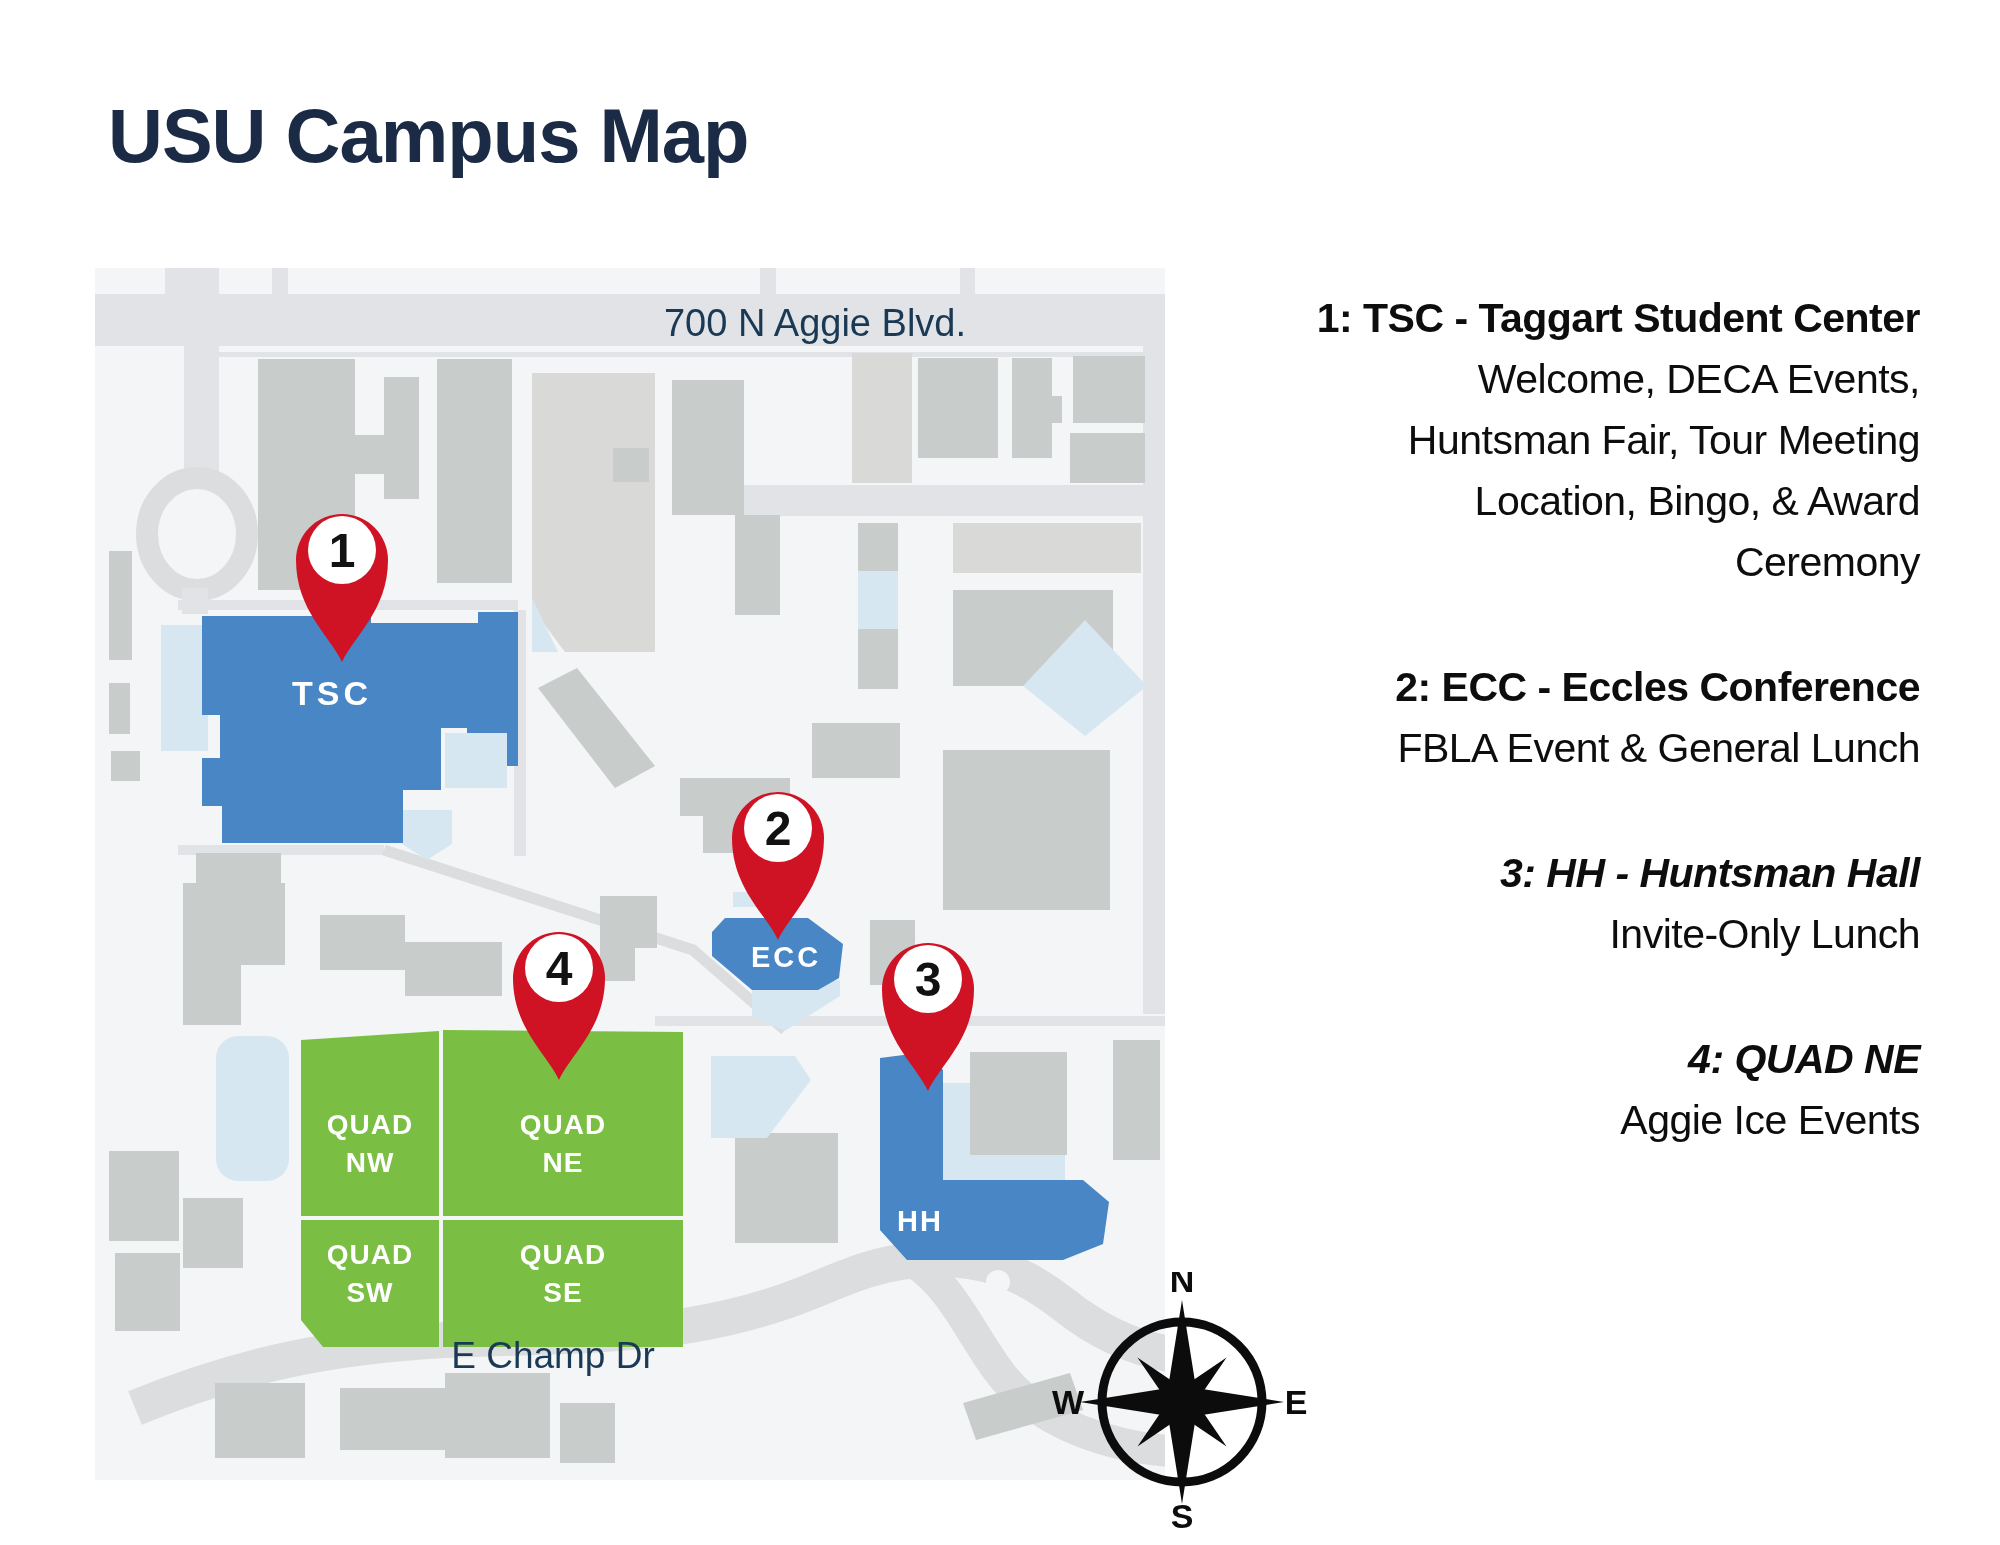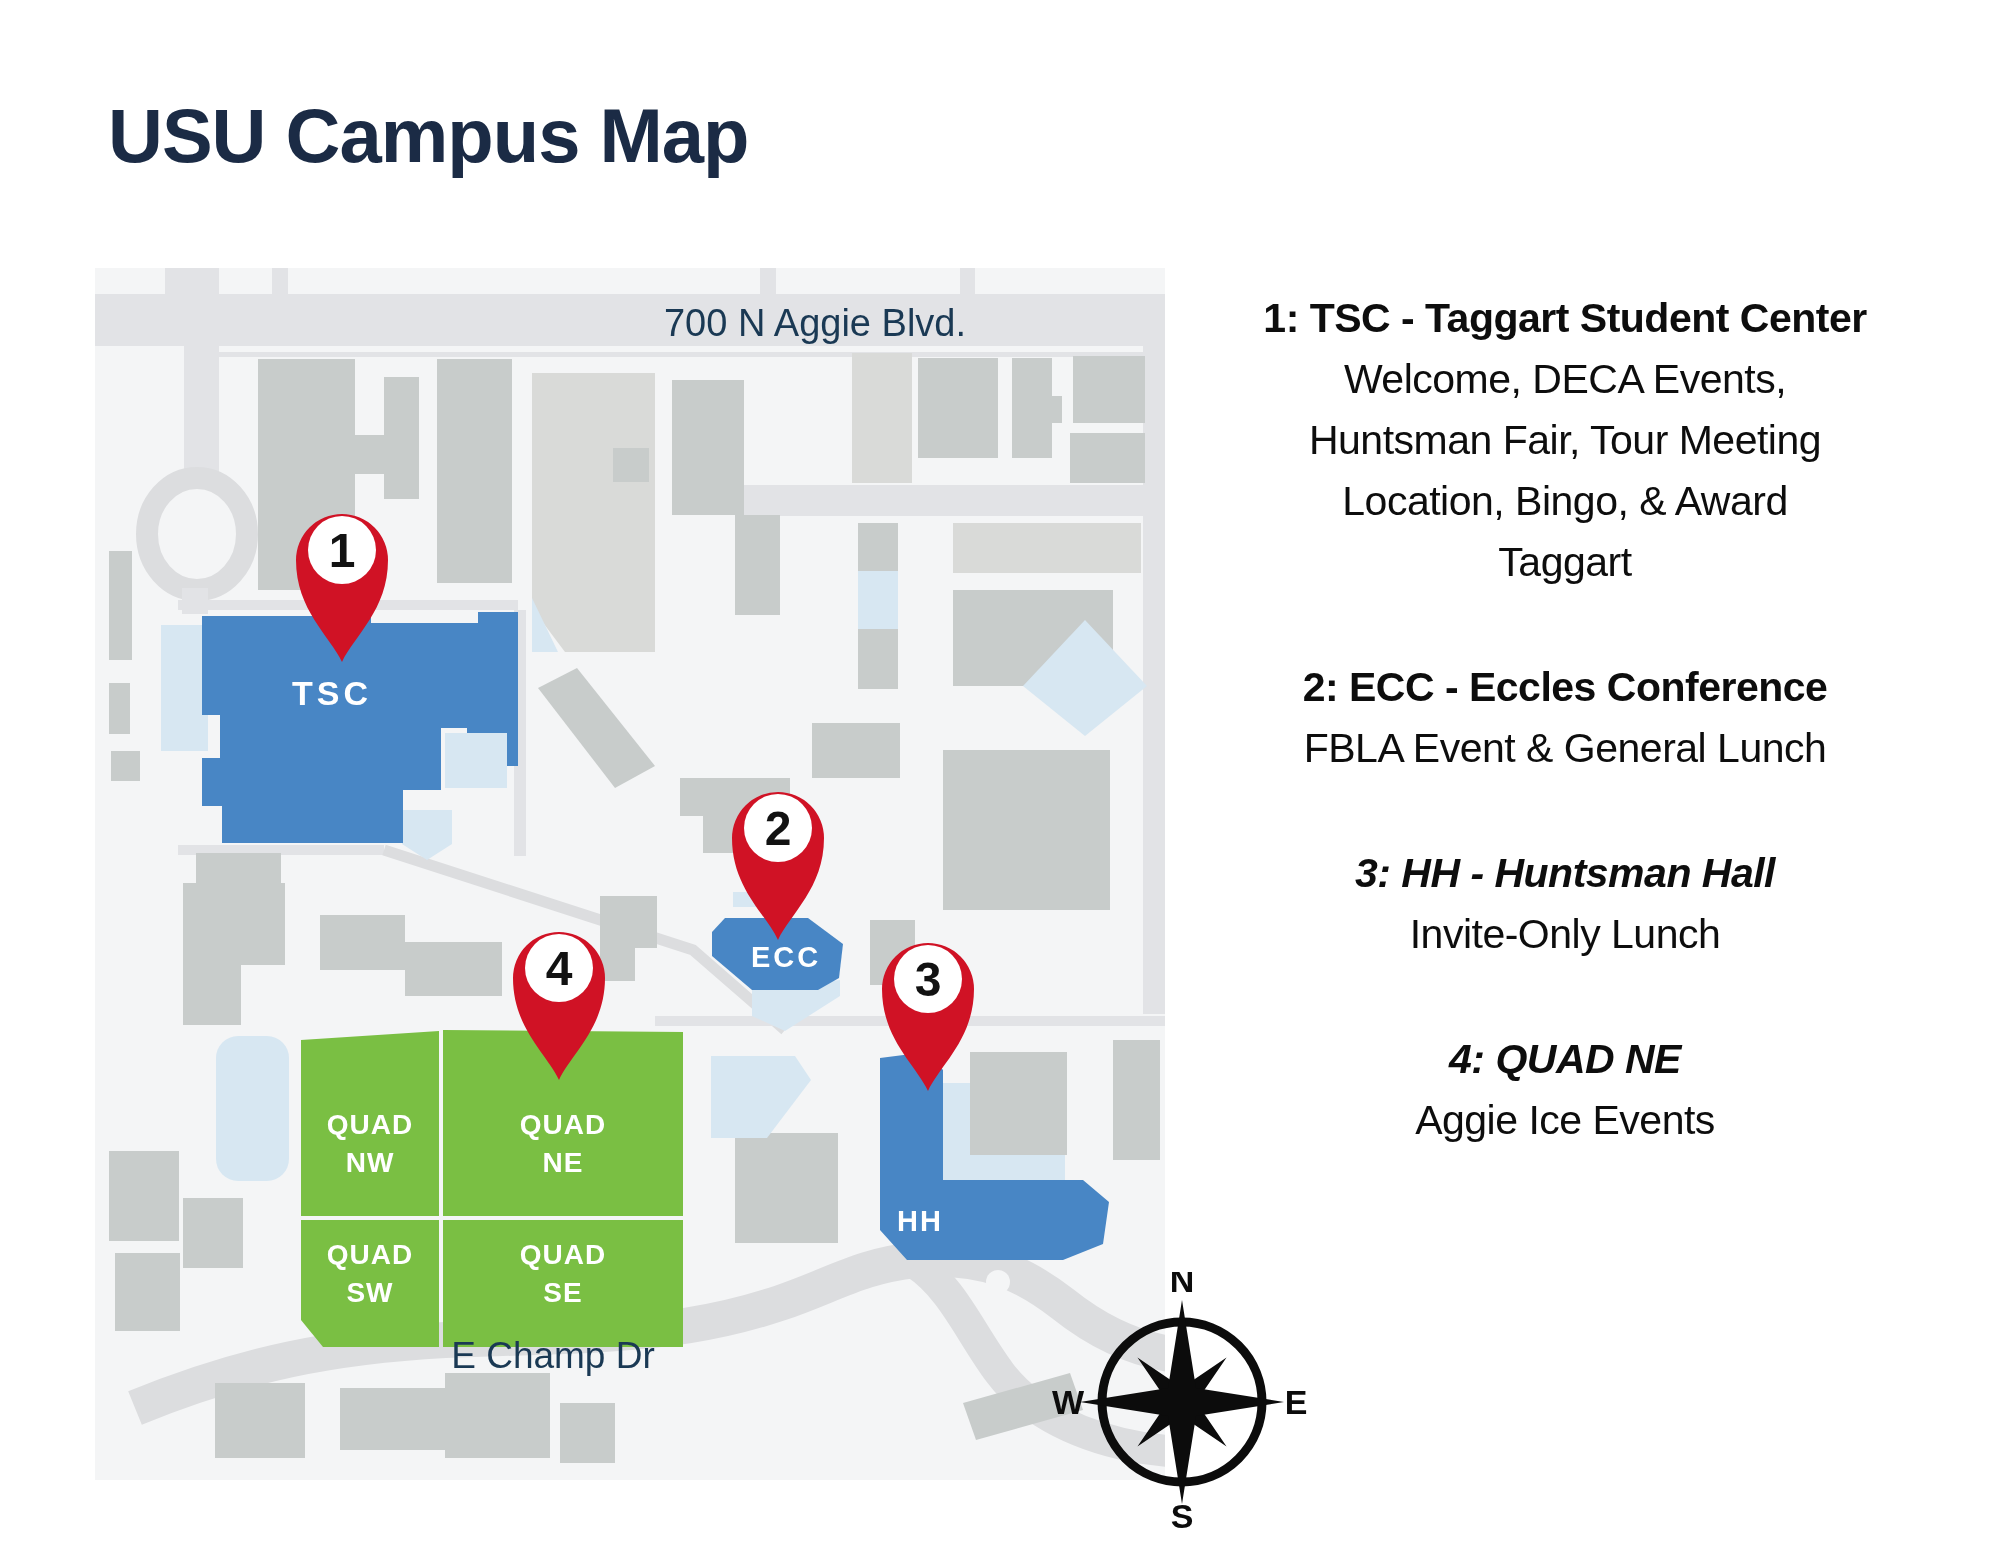--- a/index.html
+++ b/index.html
@@ -29,21 +29,21 @@
   .pin-num{font:700 48px "Liberation Sans",sans-serif;fill:#121212;text-anchor:middle}
   .bldg-label{fill:#ffffff;font-weight:700;text-anchor:middle;
     font-family:"Liberation Sans",sans-serif}
   .tsc-t{font-size:34px;letter-spacing:4px}
   .ecc-t{font-size:29px;letter-spacing:3px}
   .hh-t{font-size:29px;letter-spacing:2px}
   .quad-t{font-size:28px;letter-spacing:1px}
   .street-label{fill:var(--street-navy);text-anchor:middle;font-size:38px;
     font-family:"Liberation Sans",sans-serif}
   .champ{font-size:37px}
-  .legend{position:absolute;left:1210px;top:288px;width:710px;text-align:center;
+  .legend{position:absolute;left:1210px;top:288px;width:710px;text-align:right;
     color:var(--legend-text);font-size:41px;line-height:61px;letter-spacing:-0.5px;}
   .legend-entry + .legend-entry{margin-top:64px;}
   .lg-hdr{font-weight:700;}
   .lg-hdr.it{font-style:italic;margin-top:11px;}
   .lg-detail{}
   .compass-svg{position:absolute;left:1052px;top:1272px;}
   .compass-star{fill:#0c0c0c}
   .compass-ring{fill:none;stroke:#0c0c0c;stroke-width:9}
   .compass-letter{font:700 34px "Liberation Sans",sans-serif;fill:#0c0c0c;
     text-anchor:middle}
@@ -195,21 +195,21 @@
       </g>
     </svg>
   </div>
 
   <div class="legend">
     <div class="legend-entry">
       <div class="lg-hdr">1: TSC - Taggart Student Center</div>
       <div class="lg-detail">Welcome, DECA Events,</div>
       <div class="lg-detail">Huntsman Fair, Tour Meeting</div>
       <div class="lg-detail">Location, Bingo, &amp; Award</div>
-      <div class="lg-detail">Taggart</div>
+      <div class="lg-detail">Ceremony</div>
     </div>
     <div class="legend-entry">
       <div class="lg-hdr">2: ECC - Eccles Conference</div>
       <div class="lg-detail">FBLA Event &amp; General Lunch</div>
     </div>
     <div class="legend-entry">
       <div class="lg-hdr it">3: HH - Huntsman Hall</div>
       <div class="lg-detail">Invite-Only Lunch</div>
     </div>
     <div class="legend-entry">

